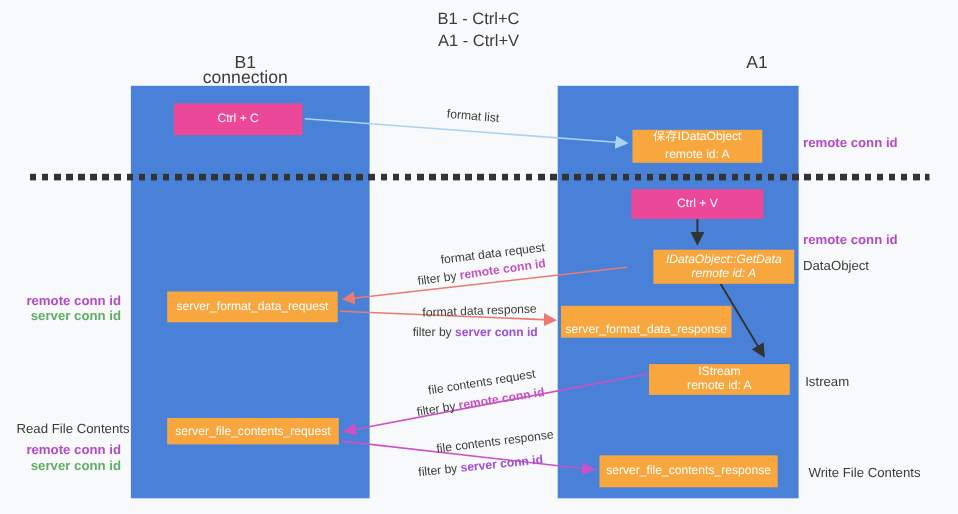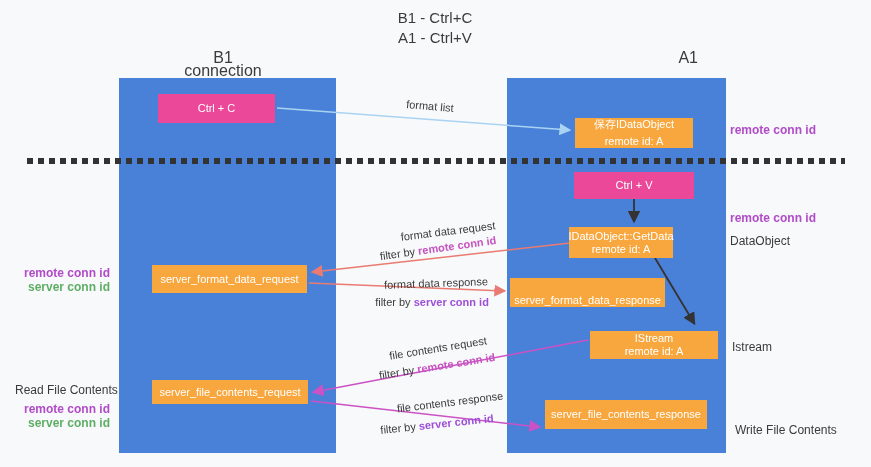--- a/index.html
+++ b/index.html
@@ -91,21 +91,21 @@
 
   <div class="box orange" style="left:575px; top:118px; width:118px; height:30px;justify-content:space-between;">
     <span>保存IDataObject</span>
     <span>remote id: A</span>
   </div>
 
   <div class="box green" style="left:574px; top:172px; width:120px; height:27px;">
     <span>Ctrl + V</span>
   </div>
 
-  <div class="box orange" style="left:569px; top:227px; width:104px; height:31px;">
+  <div class="box orange" style="left:594px; top:227px; width:128px; height:31px;font-style:italic;">
     <span>IDataObject::GetData</span>
     <span>remote id: A</span>
   </div>
 
   <div class="box orange" style="left:152px; top:265px; width:155px; height:28px;">
     <span>server_format_data_request</span>
   </div>
 
   <div class="box orange" style="left:510px; top:278px; width:155px; height:29px;justify-content:flex-end;">
     <span>server_format_data_response</span>
@@ -113,21 +113,21 @@
 
   <div class="box orange" style="left:590px; top:331px; width:128px; height:28px;">
     <span>IStream</span>
     <span>remote id: A</span>
   </div>
 
   <div class="box orange" style="left:152px; top:380px; width:156px; height:24px;">
     <span>server_file_contents_request</span>
   </div>
 
-  <div class="box orange" style="left:545px; top:400px; width:162px; height:29px;">
+  <div class="box orange" style="left:545px; top:414px; width:162px; height:29px;">
     <span>server_file_contents_response</span>
   </div>
 
   <div class="lbl rot" style="left:430px; top:106px; transform:translate(-50%,-50%) rotate(5deg);">format list</div>
 
   <div class="lbl rot" style="left:448px; top:231px; transform:translate(-50%,-50%) rotate(-7deg);">format data request</div>
   <div class="lbl rot" style="left:438px; top:248px; transform:translate(-50%,-50%) rotate(-8deg);">
     <span>filter by </span><span class="key-remote">remote conn id</span>
   </div>
 

